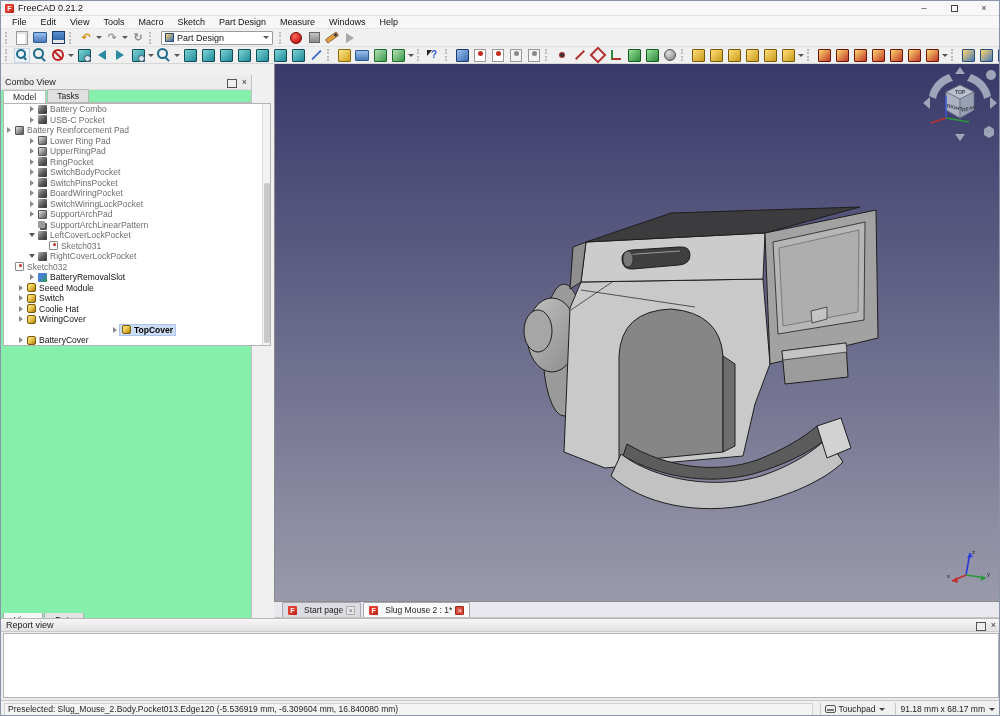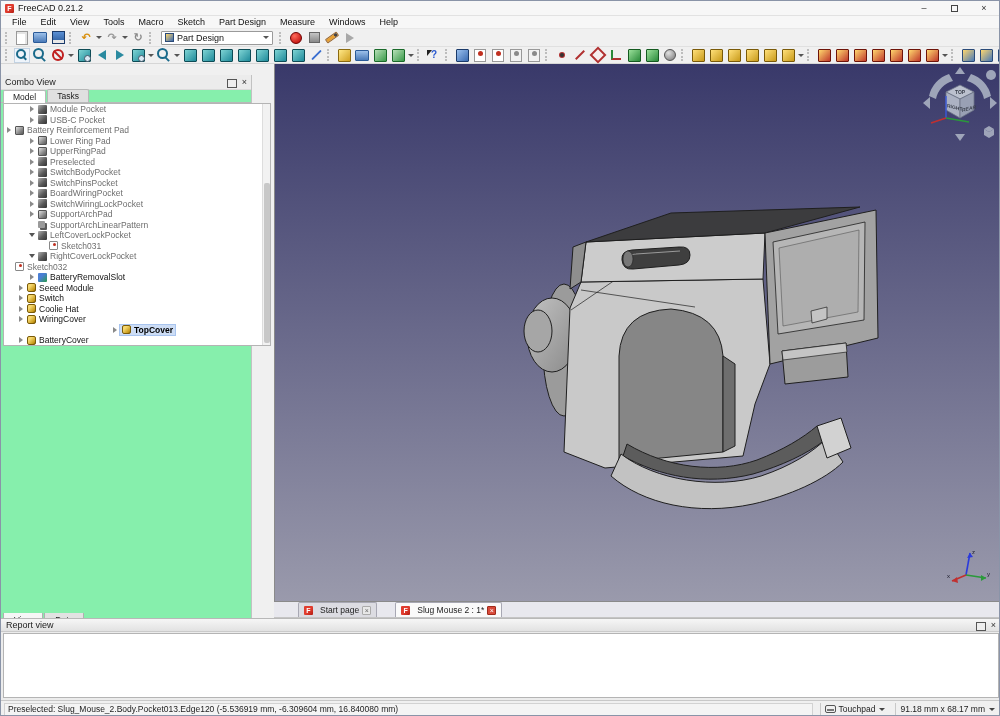--- a/index.html
+++ b/index.html
@@ -118,21 +118,21 @@
   .bottom-tabs{position:absolute;top:538px;left:2px;display:flex;}
   .btab{font-size:8.5px;padding:2px 10px;background:#e2e2e2;border:1px solid #b0b0b0;border-top:none;color:#222;border-radius:0 0 2px 2px;margin-right:1px;}
   .btab.active{background:#f6f6f6;}
 
   
   #viewport{position:absolute;left:273px;top:0;width:727px;height:538px;border:1px solid #8a8a8a;border-top:none;overflow:hidden;}
   #vp-svg{position:absolute;left:0;top:0;}
   #navcube{position:absolute;right:2px;top:2px;width:76px;height:76px;}
   #axiscross{position:absolute;right:8px;bottom:10px;width:46px;height:46px;}
   #mdi-bar{position:absolute;left:273px;top:538px;width:727px;height:16px;background:#e8e8ee;border-bottom:1px solid #c4c4c4;display:flex;align-items:flex-end;padding-left:8px;}
-  .mtab{height:15px;display:inline-flex;align-items:center;gap:3px;padding:0 5px;font-size:8.5px;background:#dcdce2;border:1px solid #a8a8b4;border-bottom:none;margin-right:2px;color:#222;border-radius:2px 2px 0 0;margin-left:16px;}
+  .mtab{height:15px;display:inline-flex;align-items:center;gap:3px;padding:0 5px;font-size:8.5px;background:#dcdce2;border:1px solid #a8a8b4;border-bottom:none;margin-right:2px;color:#222;border-radius:2px 2px 0 0;}
   .mtab.active{background:#fafafa;}
   .mtab-close{width:9px;height:9px;display:inline-flex;align-items:center;justify-content:center;font-size:7px;line-height:1;border:1px solid #aaa;background:#e8e8e8;color:#666;border-radius:1px;}
   .mtab.active .mtab-close{background:#d84a3a;border-color:#a02a1a;color:#fff;}
 
   
   #report{position:absolute;top:617px;left:0;width:1000px;height:82px;background:#ececec;}
   .report-head{height:14px;display:flex;align-items:center;padding:0 5px;font-size:9px;color:#222;background:linear-gradient(#f6f6f6,#e2e2e2);border-top:1px solid #b8b8b8;border-bottom:1px solid #cacaca;}
   .report-body{position:absolute;top:15px;left:2px;right:2px;bottom:2px;background:#fff;border:1px solid #b4b4b4;}
 
   
@@ -300,21 +300,21 @@
       <div class="panel-tabs">
           <span class="ptab active">Model</span>
           <span class="ptab">Tasks</span>
         </div>
       <div id="tree">
         <div id="tree-rows">
             <div class="trow" style="padding-left: 23px;">
               <span class="texp c"></span>
               <span class="tsel">
                 <span class="ticon ti-pocket"></span>
-                <span class="tlabel dim">Module Pocket</span>
+                <span class="tlabel dim">Battery Combo</span>
               </span>
             </div>
             <div class="trow" style="padding-left: 23px;">
               <span class="texp c"></span>
               <span class="tsel">
                 <span class="ticon ti-pocket"></span>
                 <span class="tlabel dim">USB-C Pocket</span>
               </span>
             </div>
             <div class="trow" style="">
@@ -335,21 +335,21 @@
               <span class="texp c"></span>
               <span class="tsel">
                 <span class="ticon ti-pad"></span>
                 <span class="tlabel dim">UpperRingPad</span>
               </span>
             </div>
             <div class="trow" style="padding-left: 23px;">
               <span class="texp c"></span>
               <span class="tsel">
                 <span class="ticon ti-pocket"></span>
-                <span class="tlabel dim">Preselected</span>
+                <span class="tlabel dim">RingPocket</span>
               </span>
             </div>
             <div class="trow" style="padding-left: 23px;">
               <span class="texp c"></span>
               <span class="tsel">
                 <span class="ticon ti-pocket"></span>
                 <span class="tlabel dim">SwitchBodyPocket</span>
               </span>
             </div>
             <div class="trow" style="padding-left: 23px;">

